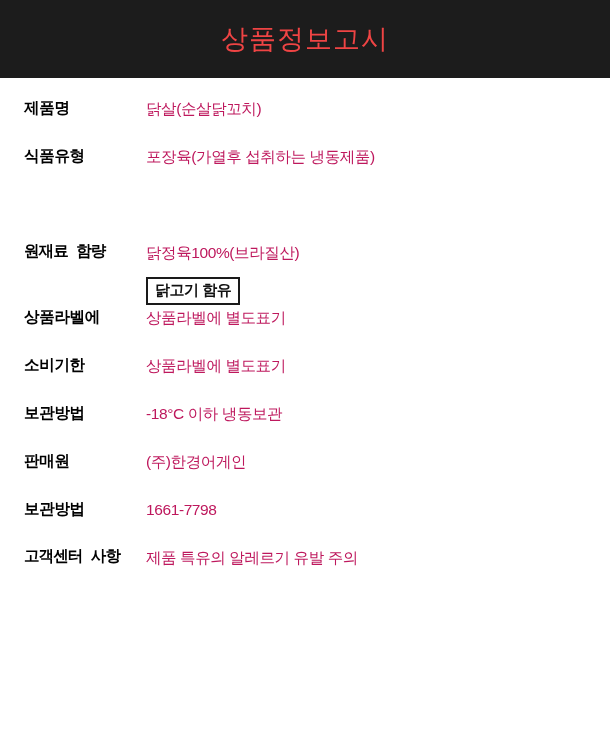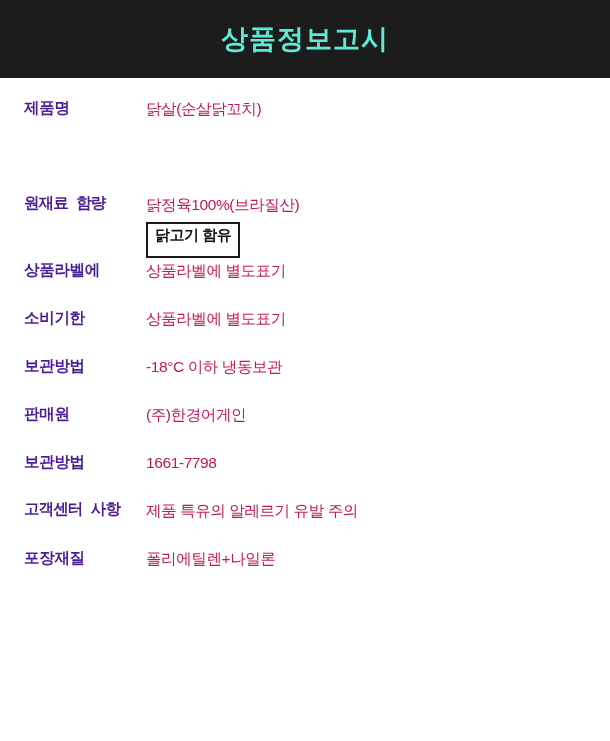--- a/index.html
+++ b/index.html
@@ -23,63 +23,63 @@
   .header {
     width: 100%;
     height: 78px;
     background: #1c1c1c;
     display: flex;
     align-items: center;
     justify-content: center;
     box-sizing: border-box;
   }
   .header-title {
-    color: #5eead4;
+    color: #ef4444;
     font-size: 27px;
-    font-weight: bold;
+    font-weight: normal;
     letter-spacing: 1px;
     line-height: 1;
   }
   .table {
     padding: 18px 0 0 0;
     box-sizing: border-box;
   }
   .row {
     display: flex;
     align-items: flex-start;
     padding: 0 24px 0 24px;
     min-height: 48px;
   }
   .label {
     width: 122px;
     min-width: 122px;
     font-size: 15.5px;
     font-weight: bold;
-    color: #4c1d95;
+    color: #000000;
     line-height: 1.2;
     padding-top: 3px;
     letter-spacing: -0.3px;
   }
   .label.wide {
     letter-spacing: -0.9px;
     font-family: Liberation Mono, monospace;
   }
   .value {
     flex: 1;
     font-size: 15.5px;
     color: #be185d;
     line-height: 1.3;
     padding-top: 3px;
     letter-spacing: -0.4px;
   }
   .badge {
     display: inline-block;
-    margin-top: 7px;
+    margin-top: 14px;
     border: 2px solid #1a1a1a;
-    padding: 2px 7px 12px 7px;
+    padding: 2px 7px 4px 7px;
     font-size: 15px;
     font-weight: bold;
     color: #111111;
     line-height: 1.2;
     letter-spacing: -0.5px;
   }
   .value-block {
     display: flex;
     flex-direction: column;
     align-items: flex-start;
@@ -96,20 +96,26 @@
 
   <div class="table">
 
     <div class="row">
       <div class="label">제품명</div>
       <div class="value-block">
         <div class="value">닭살(순살닭꼬치)</div>
       </div>
     </div>
 
+    <div class="row">
+      <div class="label">식품유형</div>
+      <div class="value-block">
+        <div class="value">포장육(가열후 섭취하는 냉동제품)</div>
+      </div>
+    </div>
 
     <div class="row">
     </div>
 
     <div class="row">
       <div class="label wide">원재료 함량</div>
       <div class="value-block">
         <div class="value">닭정육100%(브라질산)</div>
         <div class="badge">닭고기 함유</div>
       </div>
@@ -151,21 +157,15 @@
       </div>
     </div>
 
     <div class="row">
       <div class="label wide">고객센터 사항</div>
       <div class="value-block">
         <div class="value">제품 특유의 알레르기 유발 주의</div>
       </div>
     </div>
 
-    <div class="row">
-      <div class="label">포장재질</div>
-      <div class="value-block">
-        <div class="value">폴리에틸렌+나일론</div>
-      </div>
-    </div>
 
   </div>
 </div>
 
 </body></html>

